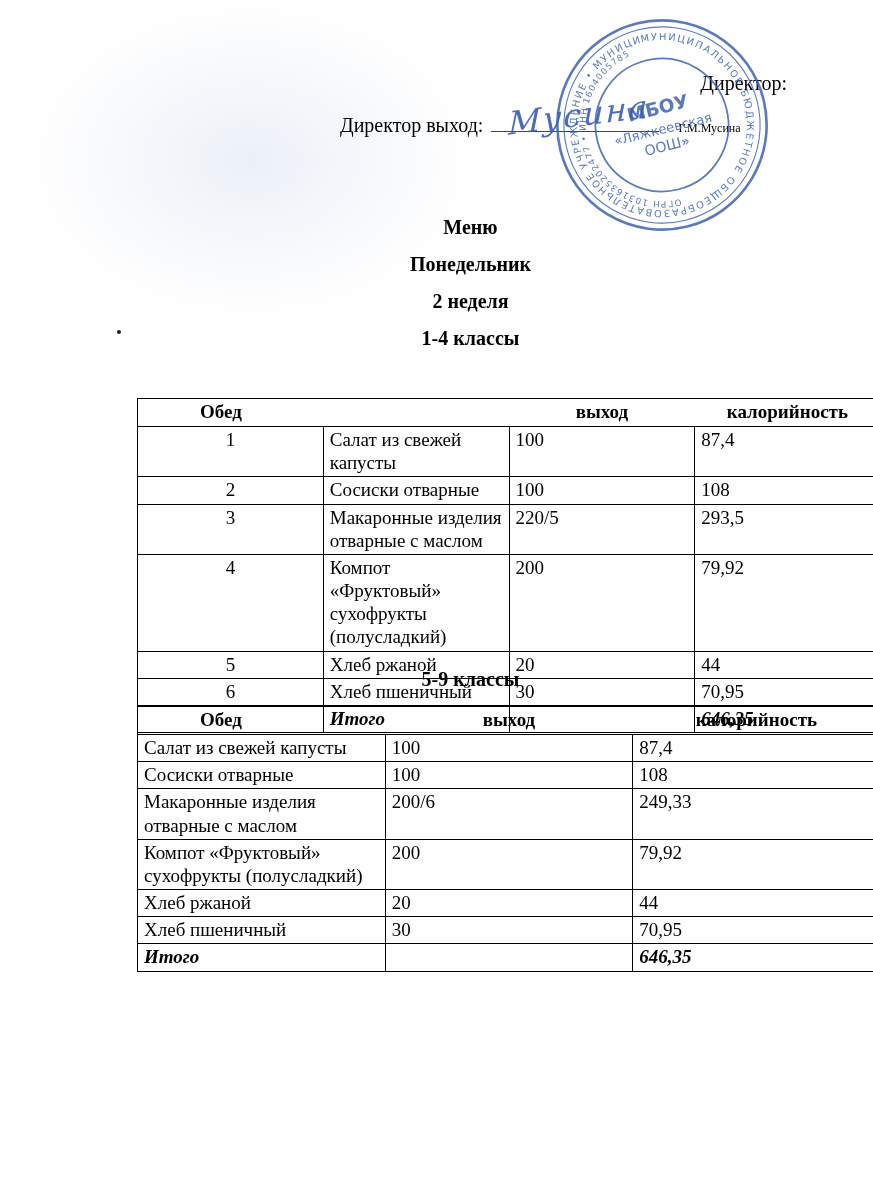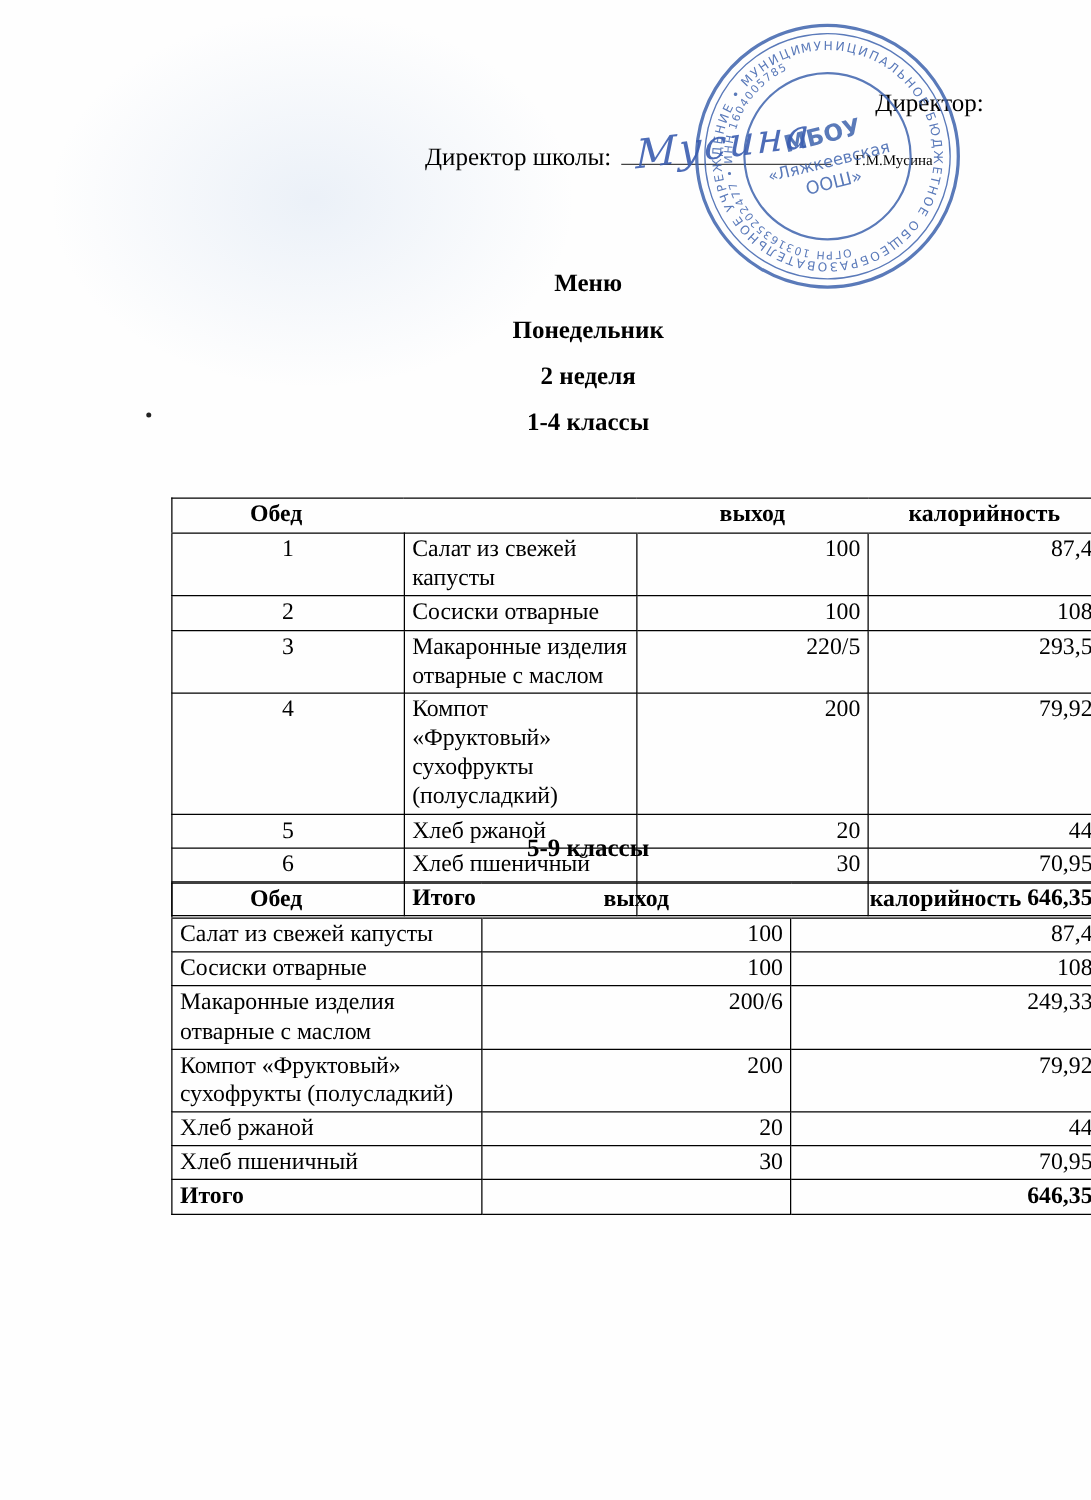--- a/index.html
+++ b/index.html
@@ -77,38 +77,38 @@
   .menu-table td{
     border:1.4px solid #000;
     padding:1px 6px 2px 6px;
     vertical-align:top;
     line-height:1.22;
   }
   .menu-table td.num{width:34px;text-align:center;padding:1px 2px;}
   .menu-table td.dish{text-align:left;}
   .t1 td.dish{width:288px;}
   .t2 td.dish{width:322px;}
-  .menu-table td.val{width:170px;text-align:right;}
-  .menu-table tr.total td{font-weight:bold;}
+  .menu-table td.val{width:170px;text-align:left;}
+  .menu-table tr.total td{font-weight:bold;font-style:italic;}
   .dot-artifact{
     position:absolute;left:117px;top:330px;width:4px;height:4px;
     background:#222;border-radius:50%;
   }
 </style>
 </head>
 <body>
 
 <div class="page">
 
   <div class="watermark"></div>
 
   <div class="approve">Директор:</div>
 
   <div class="director-row">
-    <span>Директор школы:</span><span class="sig-line"></span><span class="director-name">Г.М.Мусина</span>
+    <span>Директор выход:</span><span class="sig-line"></span><span class="director-name">Г.М.Мусина</span>
   </div>
 
   <div class="signature">Мусина</div>
 
   <svg class="stamp" viewBox="0 0 200 200">
     <g transform="rotate(-14 100 100)" fill="none" stroke="#3e63ae">
       <circle cx="100" cy="100" r="96" stroke-width="2.4"></circle>
       <circle cx="100" cy="100" r="90" stroke-width="1"></circle>
       <circle cx="100" cy="100" r="61" stroke-width="1.6"></circle>
       <defs>

